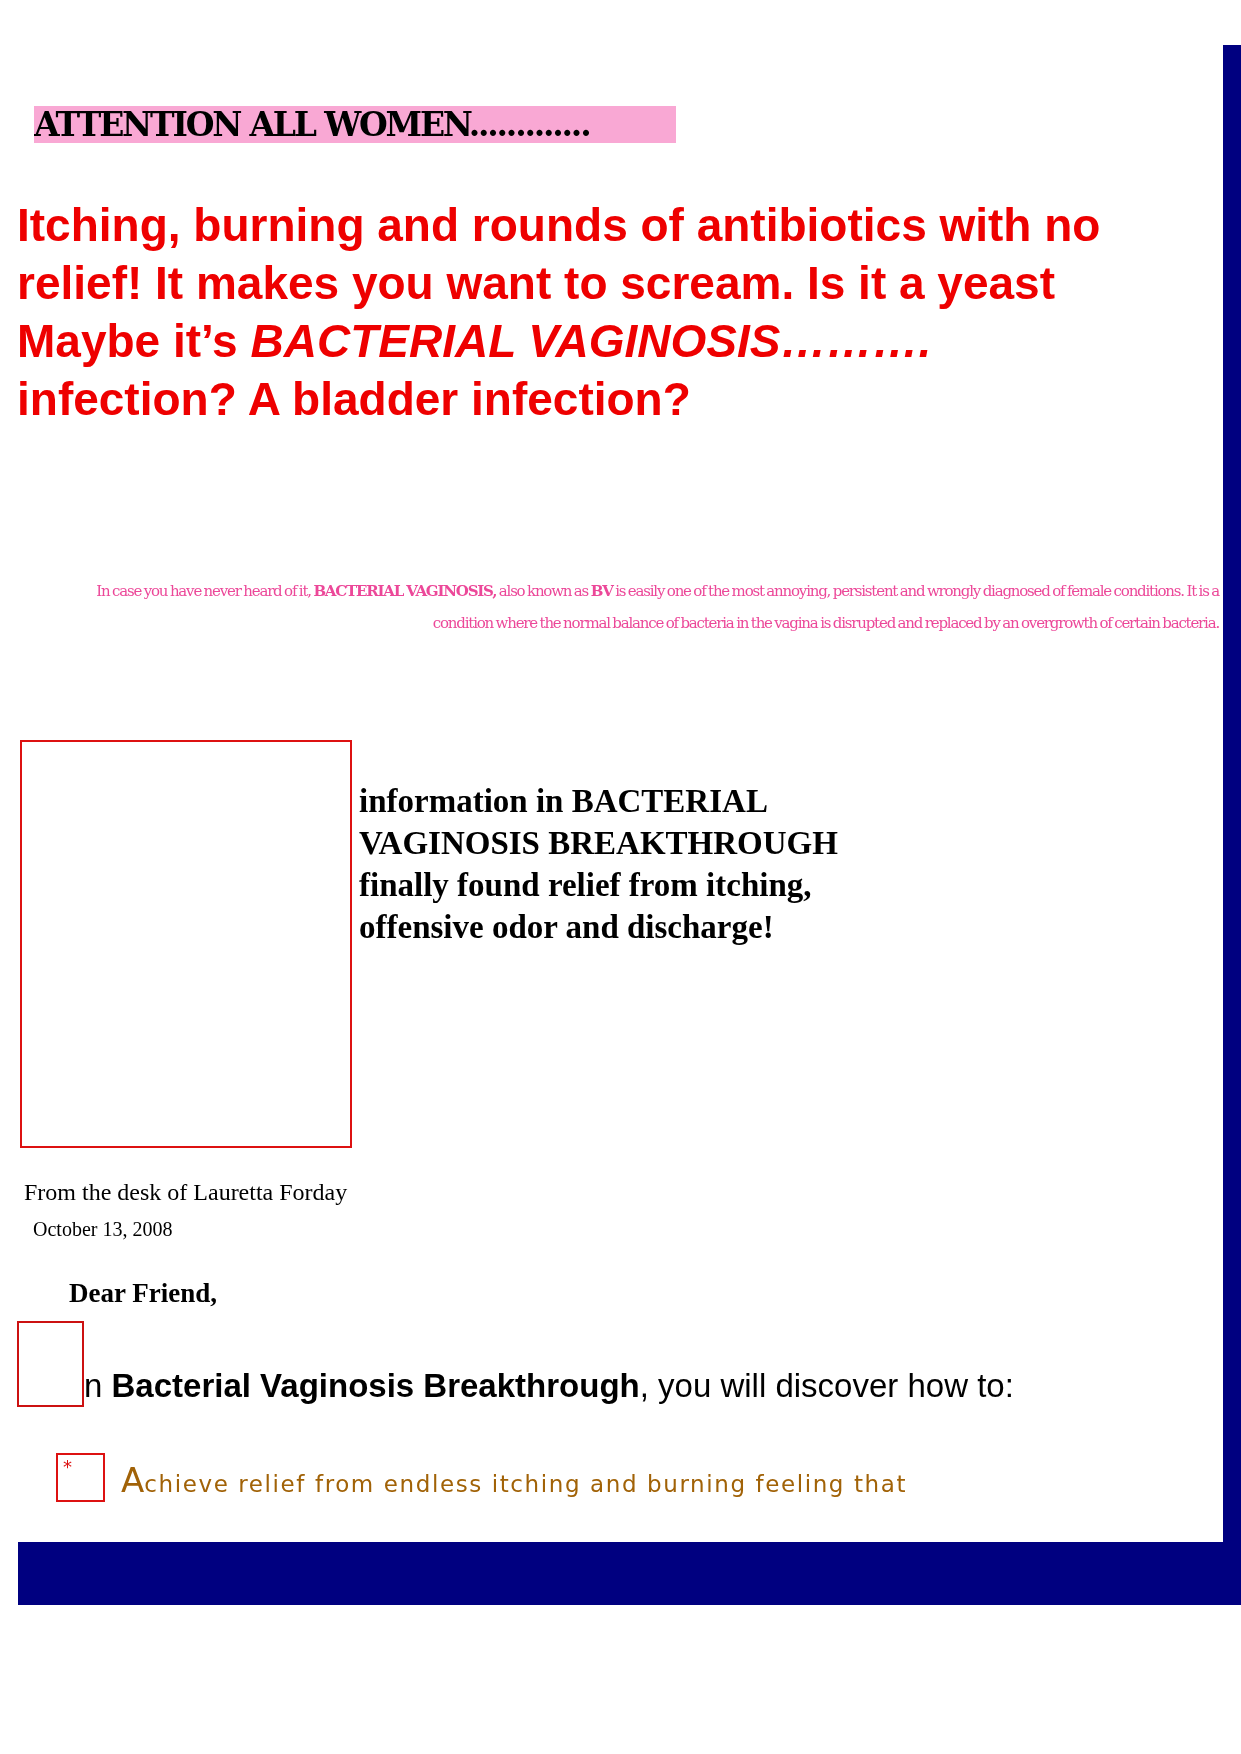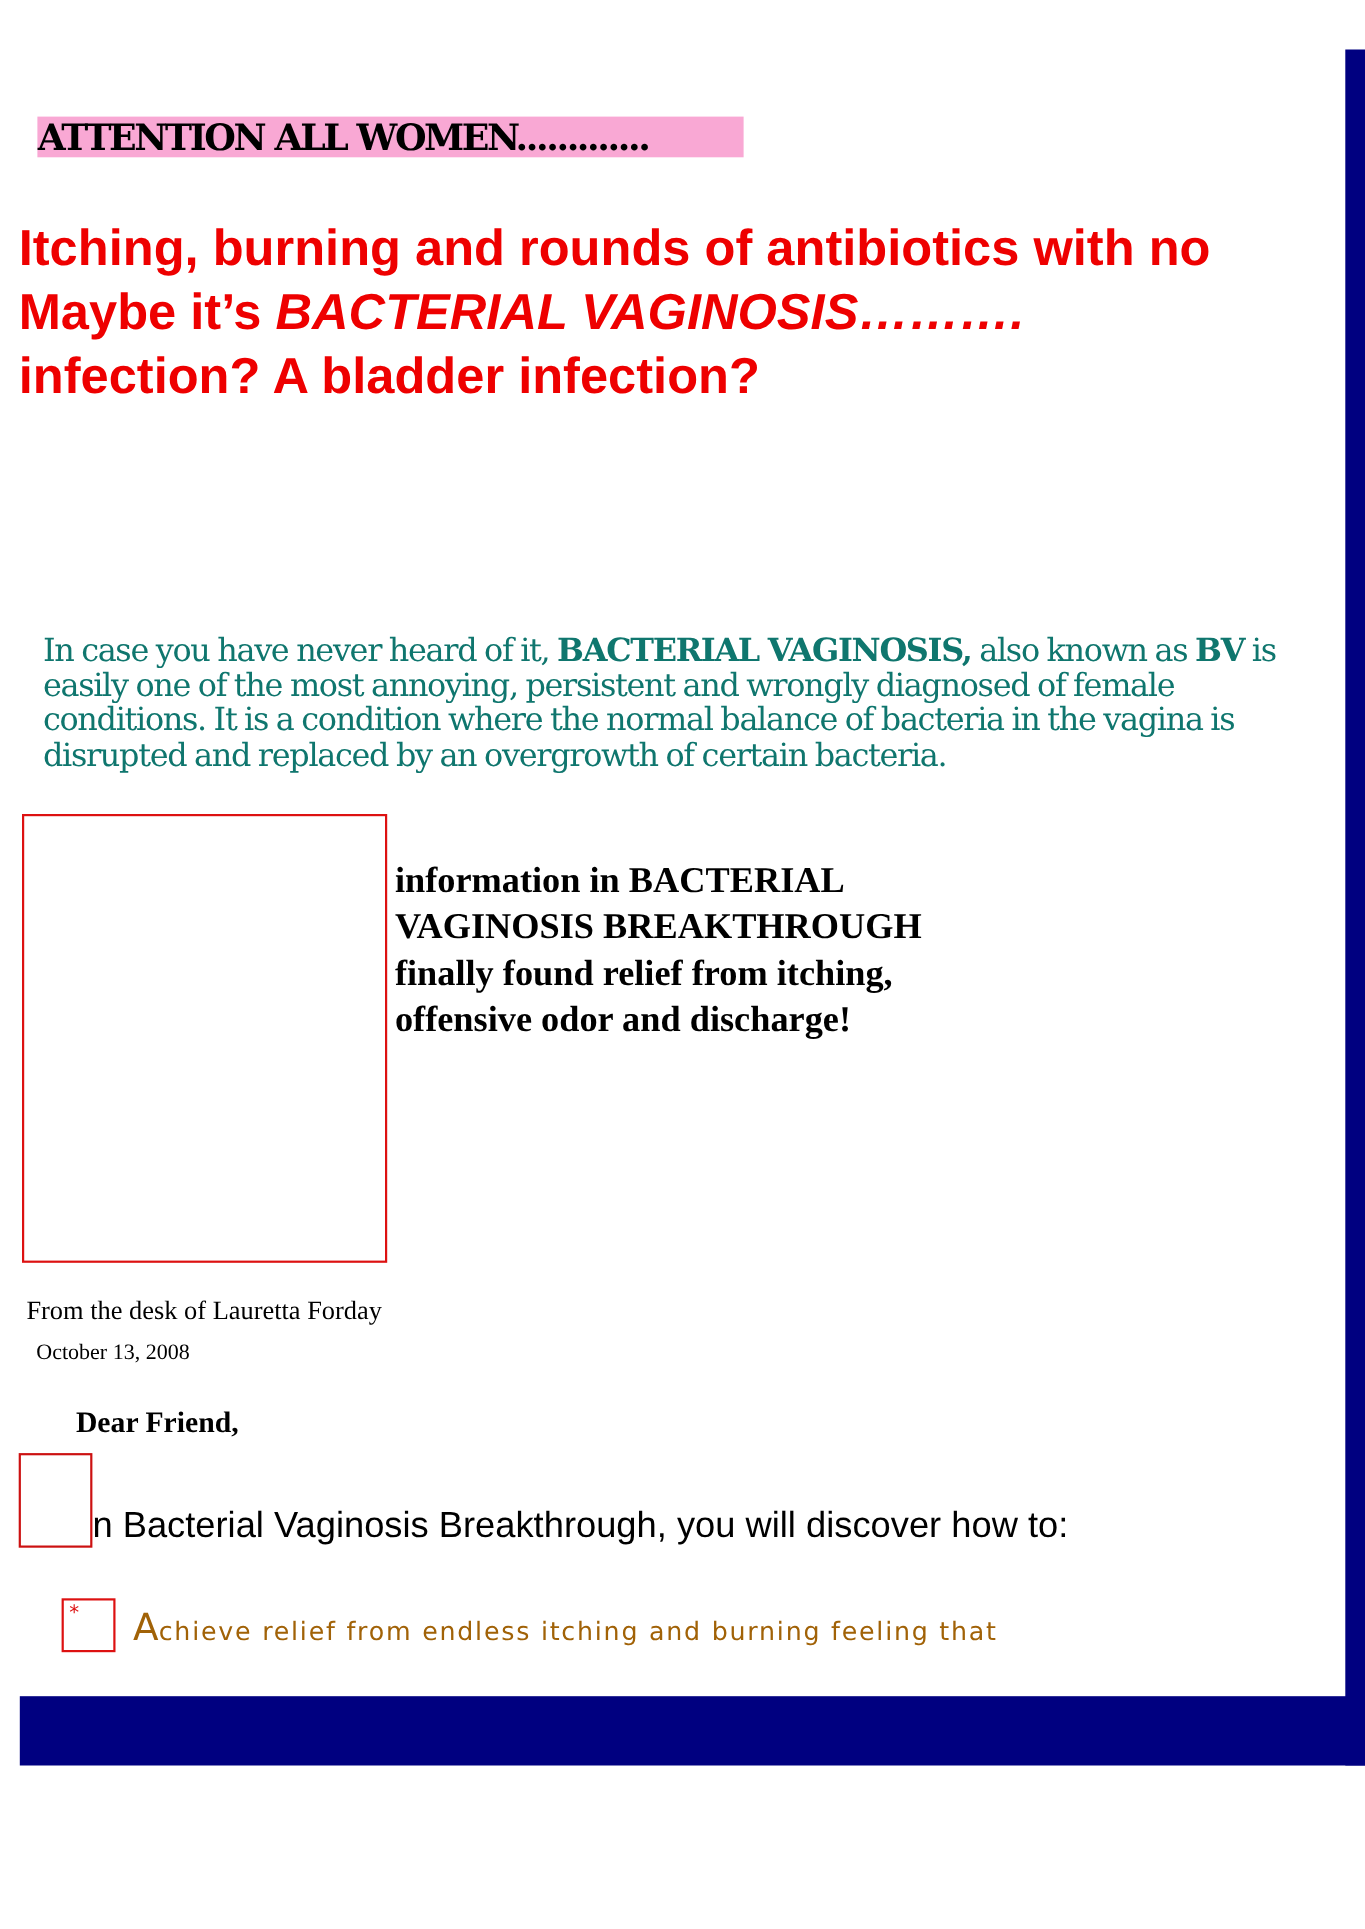--- a/index.html
+++ b/index.html
@@ -58,26 +58,27 @@
       margin: 0;
     }
     .headline .hl-line { display: block; white-space: nowrap; }
     .headline .hl-italic { font-style: italic; }
     .intro {
       position: absolute;
       left: 39px;
       top: 576px;
       width: 1180px;
       font-family: "DejaVu Serif", serif;
-      font-size: 29px;
+      font-size: 15px;
       line-height: 31.5px;
-      color: #0f766e;
+      color: #ec4899;
       letter-spacing: -1.2px;
       word-spacing: -1px;
       margin: 0;
+      text-align: right;
     }
     .intro b { font-weight: bold; }
     .image-box {
       position: absolute;
       left: 20px;
       top: 740px;
       width: 332px;
       height: 408px;
       border: 2px solid #dd1111;
       box-sizing: border-box;
@@ -138,21 +139,21 @@
     .lead-line {
       position: absolute;
       left: 84px;
       top: 1366px;
       font-family: "Liberation Sans", sans-serif;
       font-size: 33px;
       line-height: 40px;
       color: #000000;
       white-space: nowrap;
     }
-    .lead-line .lead-bold { font-weight: normal; }
+    .lead-line .lead-bold { font-weight: bold; }
     .bullet-box {
       position: absolute;
       left: 56px;
       top: 1453px;
       width: 49px;
       height: 49px;
       border: 2px solid #dd1111;
       box-sizing: border-box;
     }
     .bullet-star {
@@ -183,20 +184,21 @@
 </head>
 <body>
 
 <div class="right-bar"></div>
 <div class="bottom-bar"></div>
 
 <div class="attention">ATTENTION ALL WOMEN.............</div>
 
 <h1 class="headline">
   <span class="hl-line">Itching, burning and rounds of antibiotics with no</span>
+  <span class="hl-line">relief! It makes you want to scream. Is it a yeast</span>
   <span class="hl-line"><span>Maybe it’s </span><span class="hl-italic">BACTERIAL VAGINOSIS……….</span></span>
   <span class="hl-line">infection? A bladder infection?</span>
 </h1>
 
 <p class="intro"><span>In case you have never heard of it, </span><b>BACTERIAL VAGINOSIS,</b><span> also known as </span><b>BV</b><span> is easily one of the most annoying, persistent and wrongly diagnosed of female conditions. It is a condition where the normal balance of bacteria in the vagina is disrupted and replaced by an overgrowth of certain bacteria.</span></p>
 
 <div class="image-box"></div>
 
 <div class="callout">
   <span class="cl-line">information in BACTERIAL</span>

